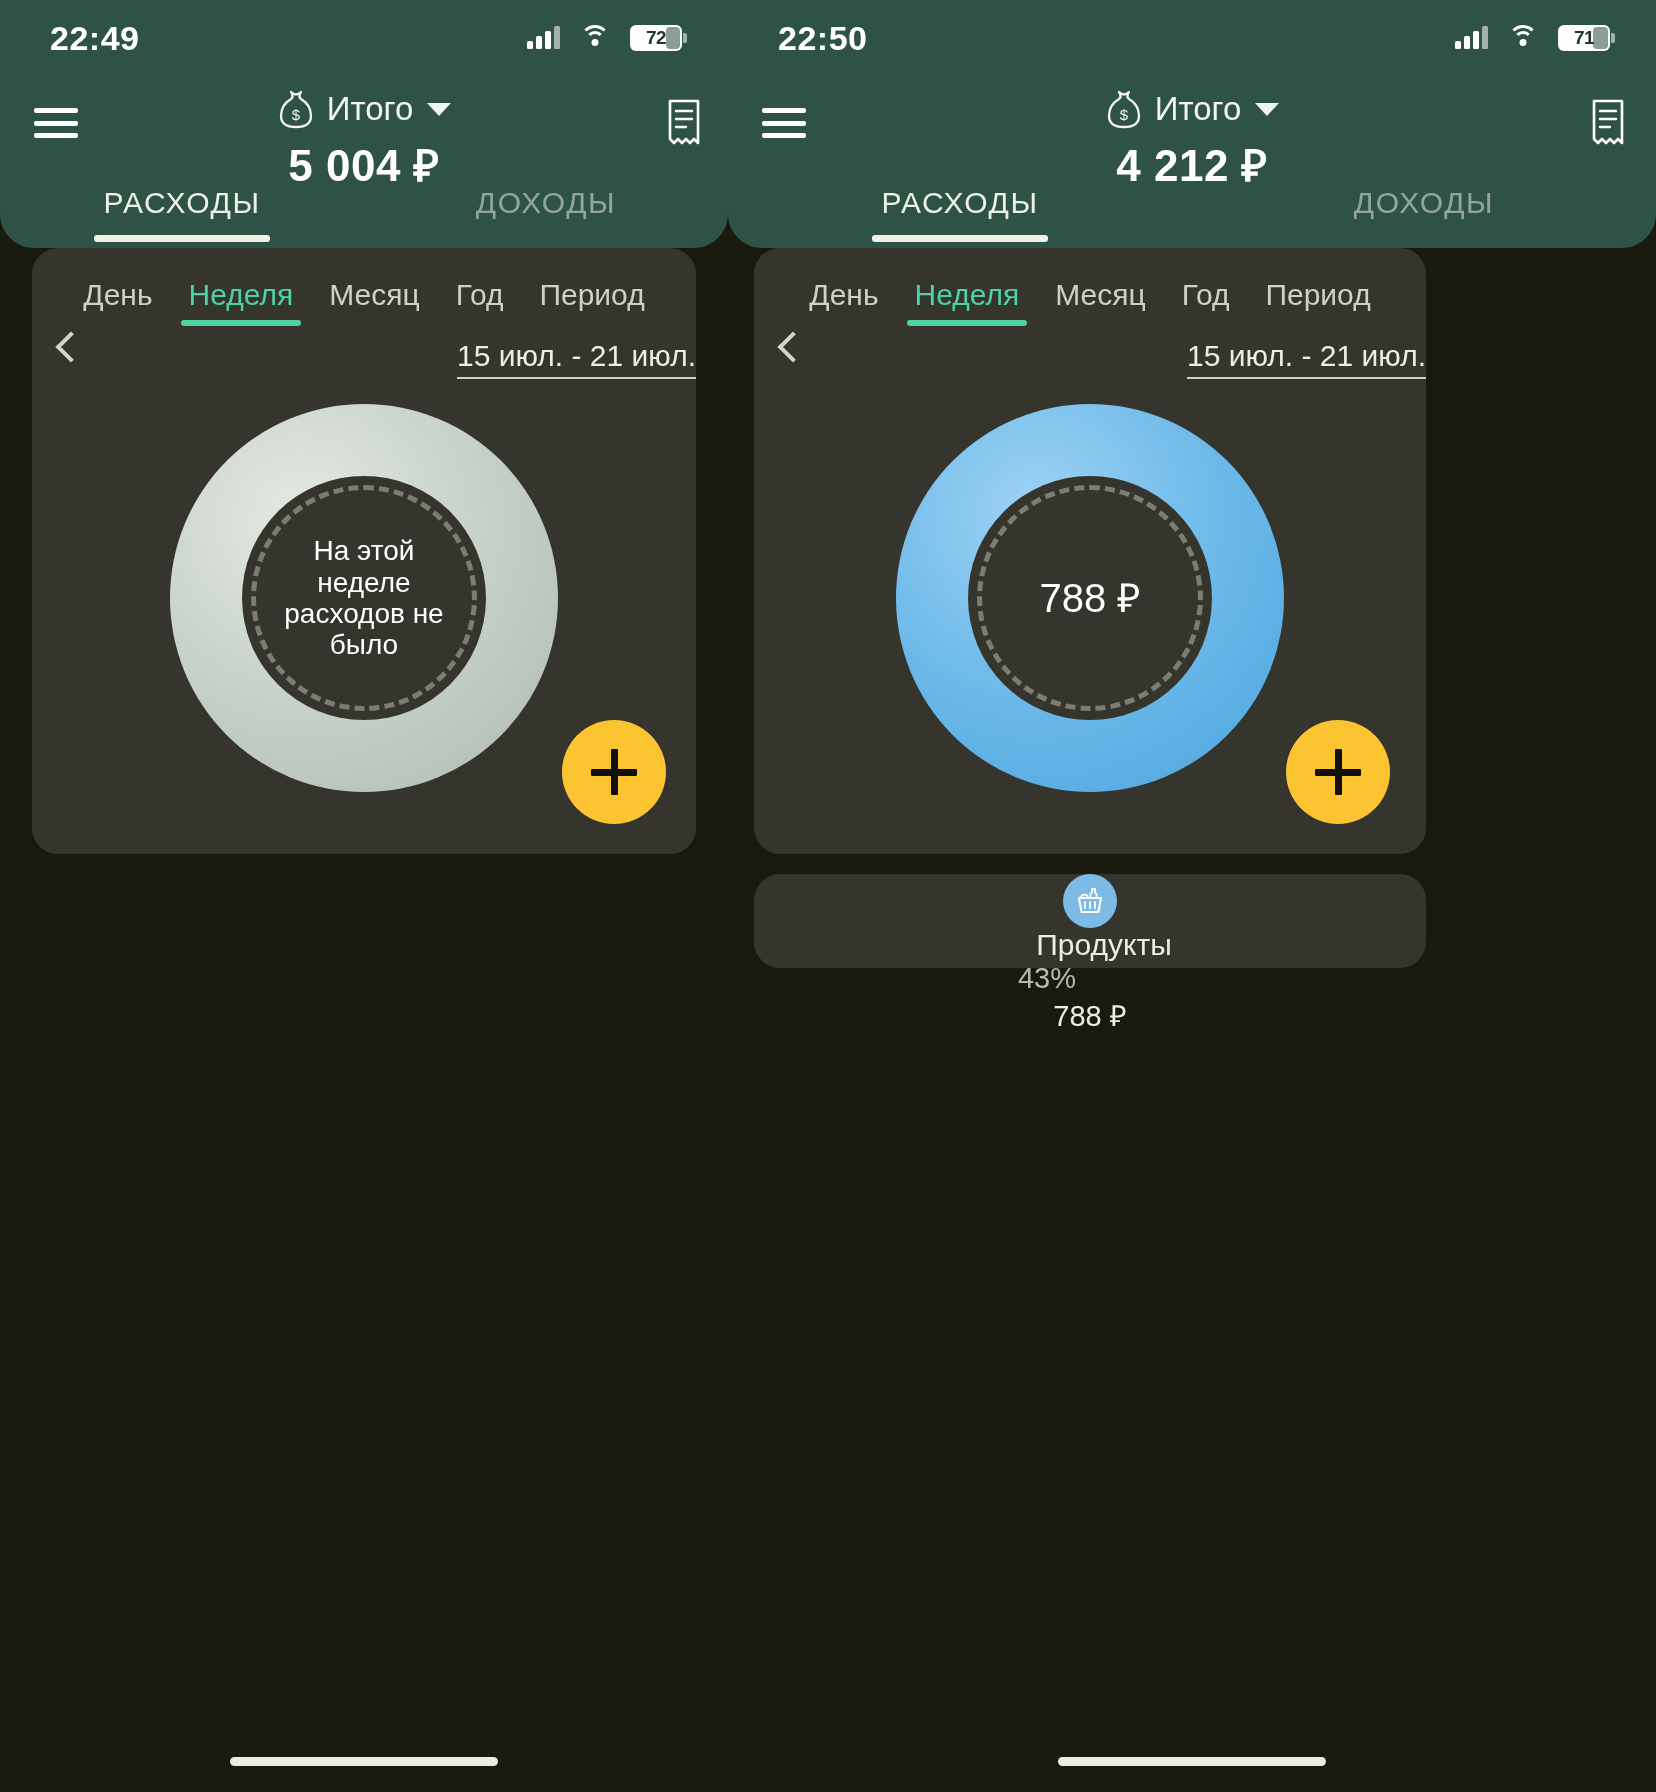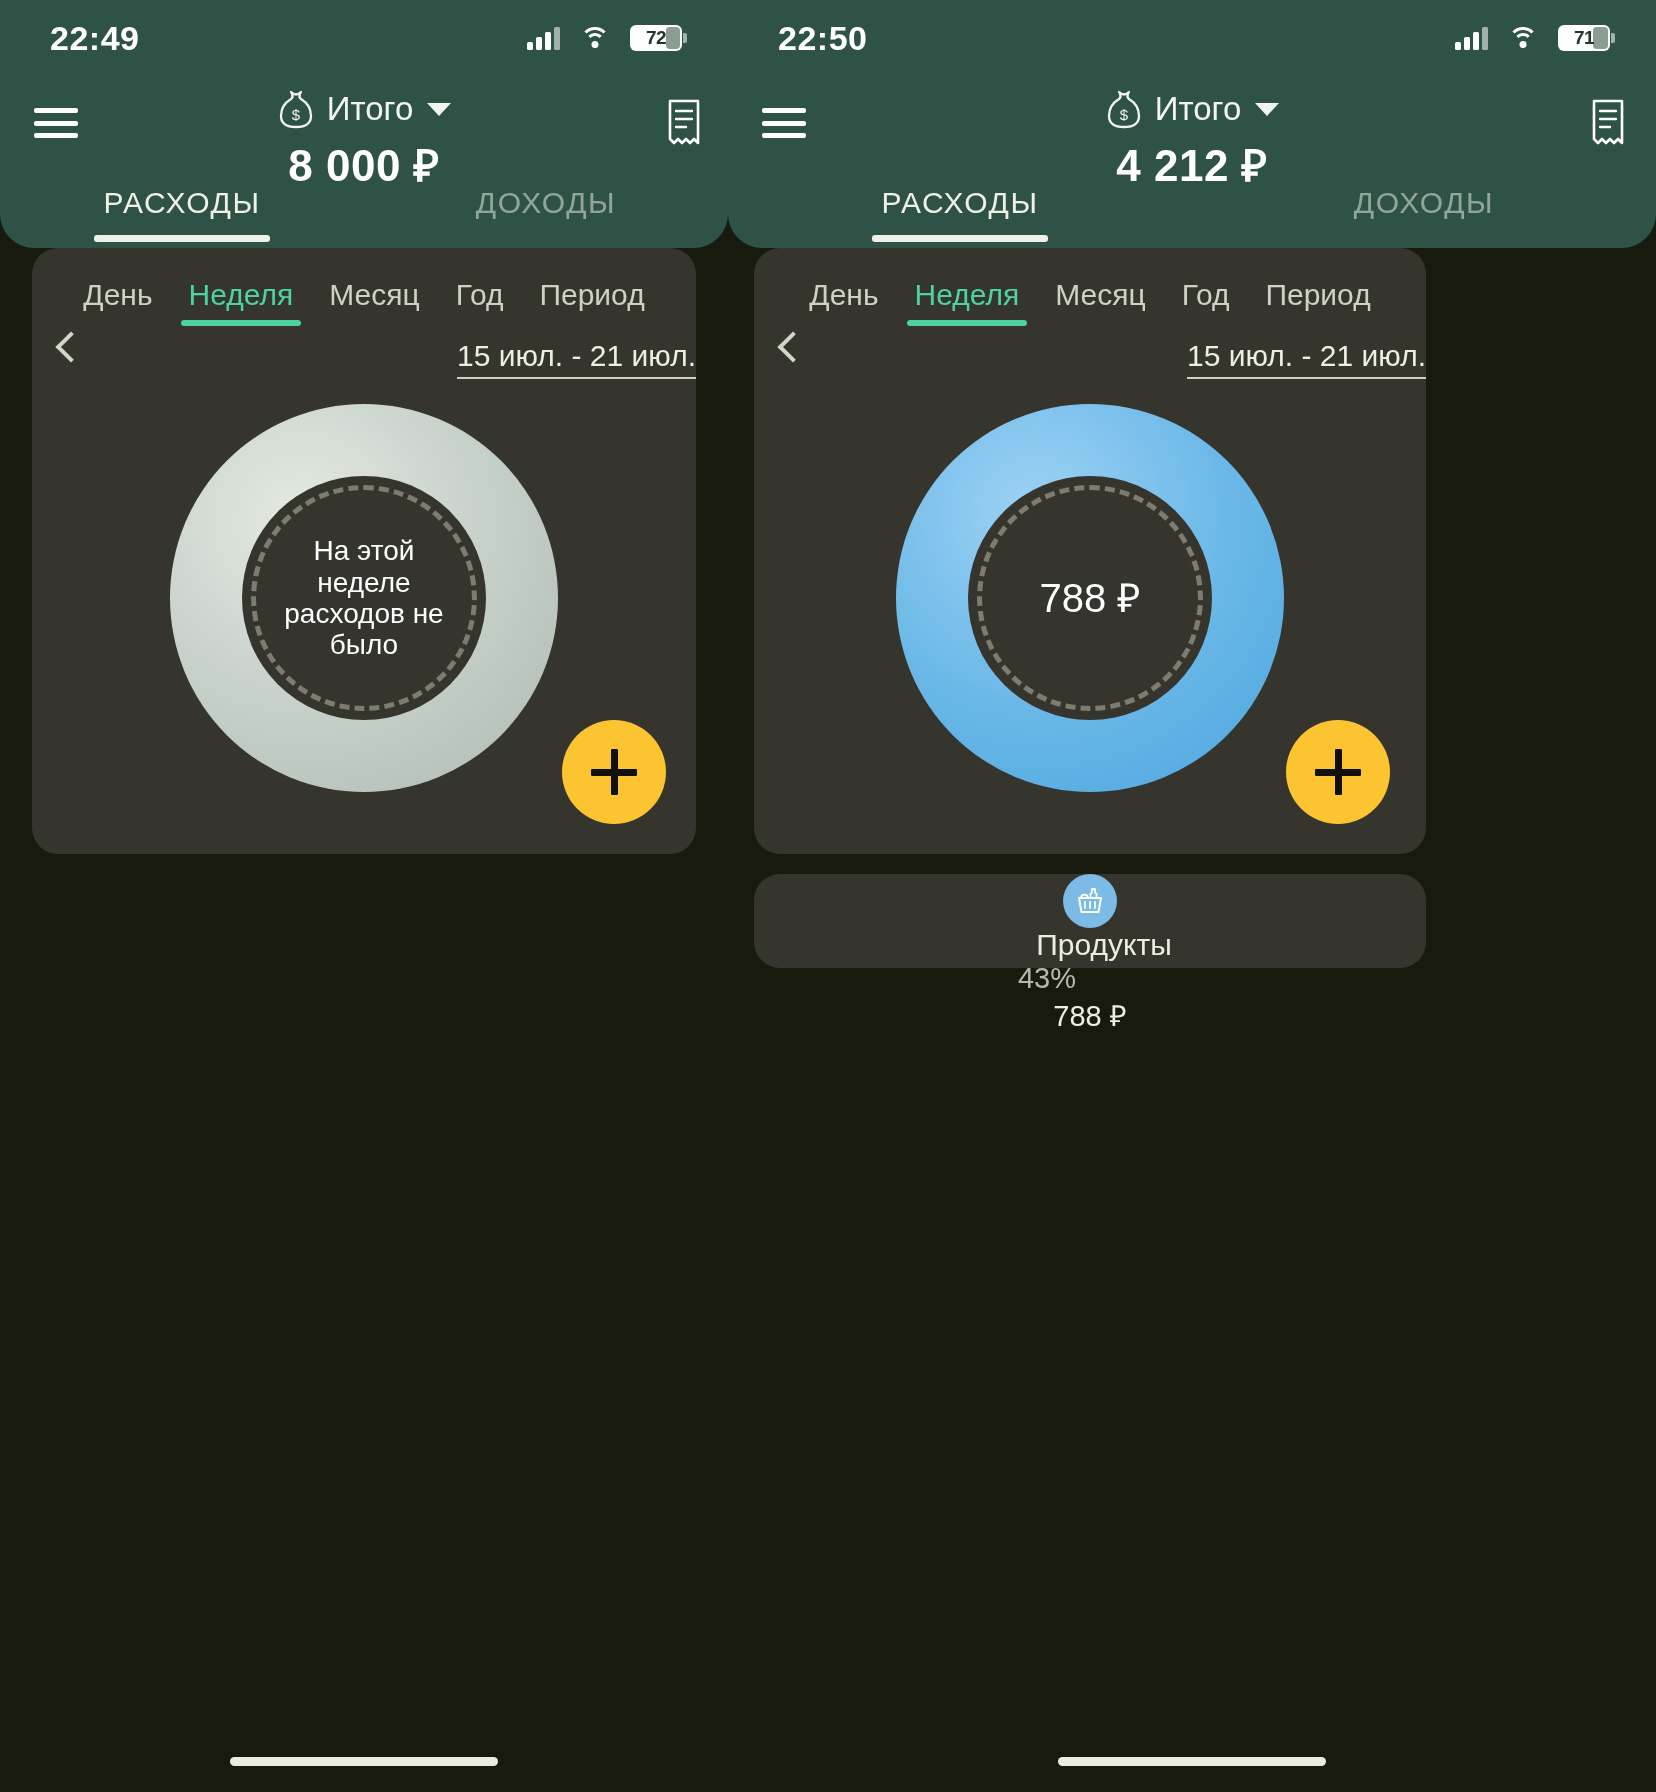--- a/index.html
+++ b/index.html
@@ -37,21 +37,21 @@
 
   
   .statusbar {
     position: absolute; top: 0; left: 0; right: 0; height: 76px;
     display: flex; align-items: center; justify-content: space-between;
     padding: 0 46px 0 50px;
   }
   .clock {
     color: #ffffff; font-size: 34px; font-weight: 600; letter-spacing: .5px;
   }
-  .status-right { display: flex; align-items: center; gap: 20px; }
+  .status-right { display: flex; align-items: flex-start; gap: 20px; }
   .sig { display: flex; align-items: flex-end; gap: 3px; height: 24px; }
   .sig i { display: block; width: 6px; background: #ffffff; border-radius: 1.5px; }
   .sig i:nth-child(1) { height: 8px; }
   .sig i:nth-child(2) { height: 13px; }
   .sig i:nth-child(3) { height: 18px; }
   .sig i:nth-child(4) { height: 23px; background: rgba(255,255,255,.55); }
   .wifi { position: relative; width: 30px; height: 22px; }
   .wifi span {
     position: absolute; left: 50%; transform: translateX(-50%);
     border: 3.5px solid #fff; border-bottom-color: transparent;
@@ -275,21 +275,21 @@
 
       <div class="totals">
         <div class="totals-label-row">
           <svg class="moneybag" viewBox="0 0 38 42">
             <path d="M14 4 Q19 9 24 4 Q21 9 24 11 Q34 17 34 28 Q34 39 19 39 Q4 39 4 28 Q4 17 14 11 Q17 9 14 4 Z" fill="none" stroke="#f2f4ef" stroke-width="2.3" stroke-linejoin="round"></path>
             <text x="19" y="32" font-size="15" fill="#f2f4ef" text-anchor="middle" font-family="Liberation Sans, sans-serif">$</text>
           </svg>
           <span class="totals-label">Итого</span>
           <span class="caret"></span>
         </div>
-        <div class="totals-amount">8 000 ₽</div>
+        <div class="totals-amount">5 004 ₽</div>
       </div>
     </div>
 
     <div class="gtabs">
       <div class="gtab active">РАСХОДЫ</div>
       <div class="gtab">ДОХОДЫ</div>
     </div>
 
     <div class="card chart">
       <div class="ptabs">

